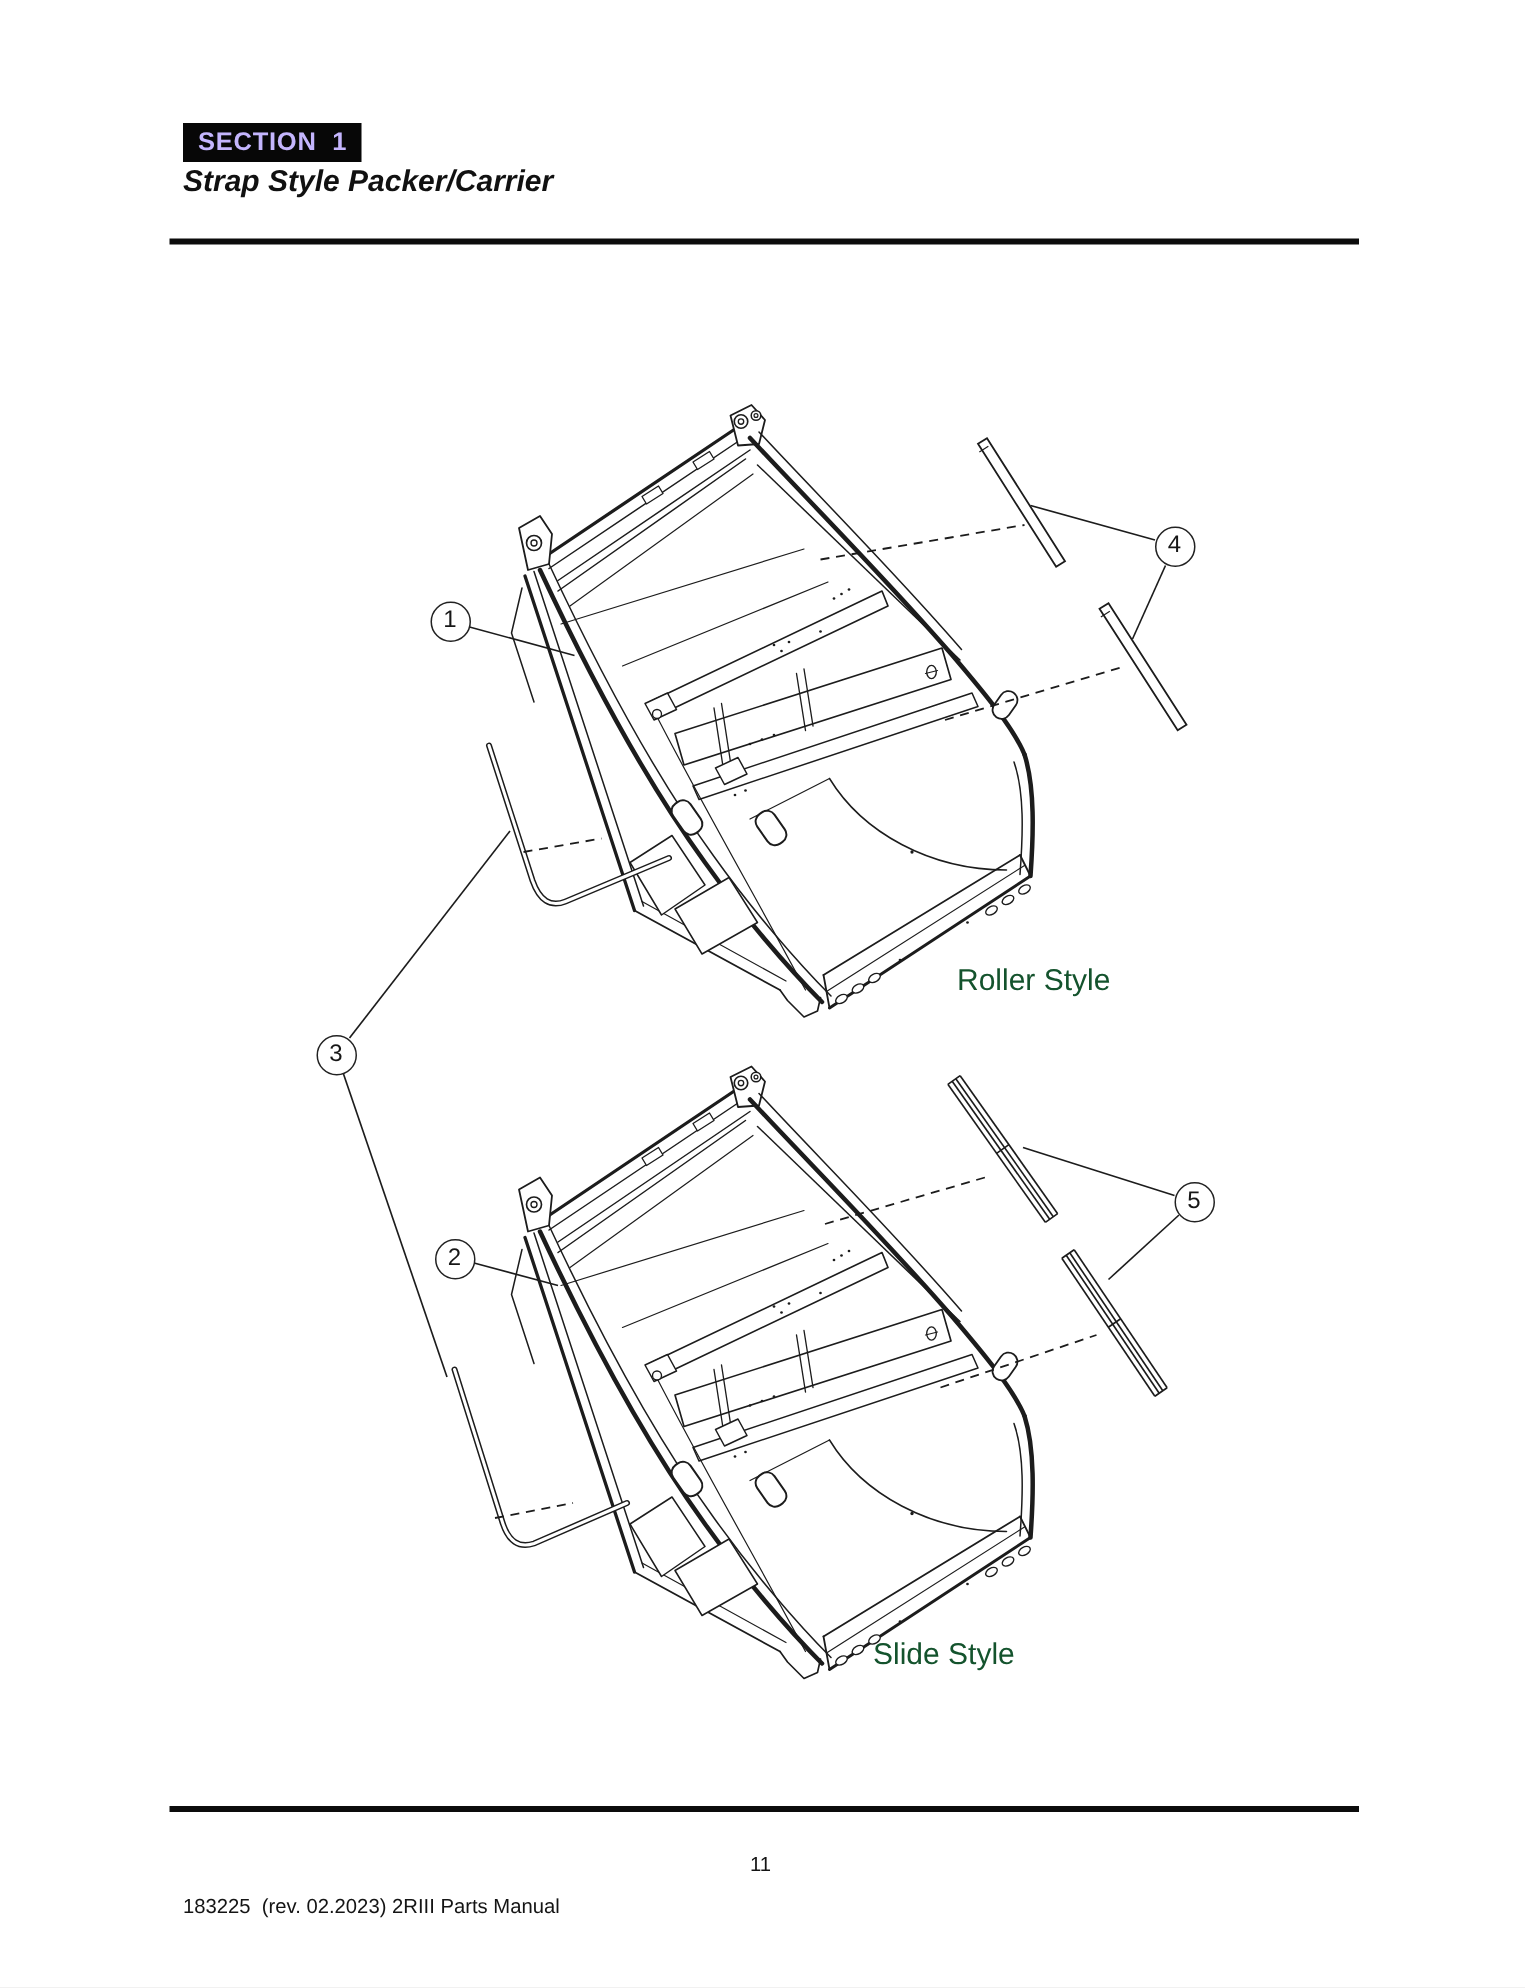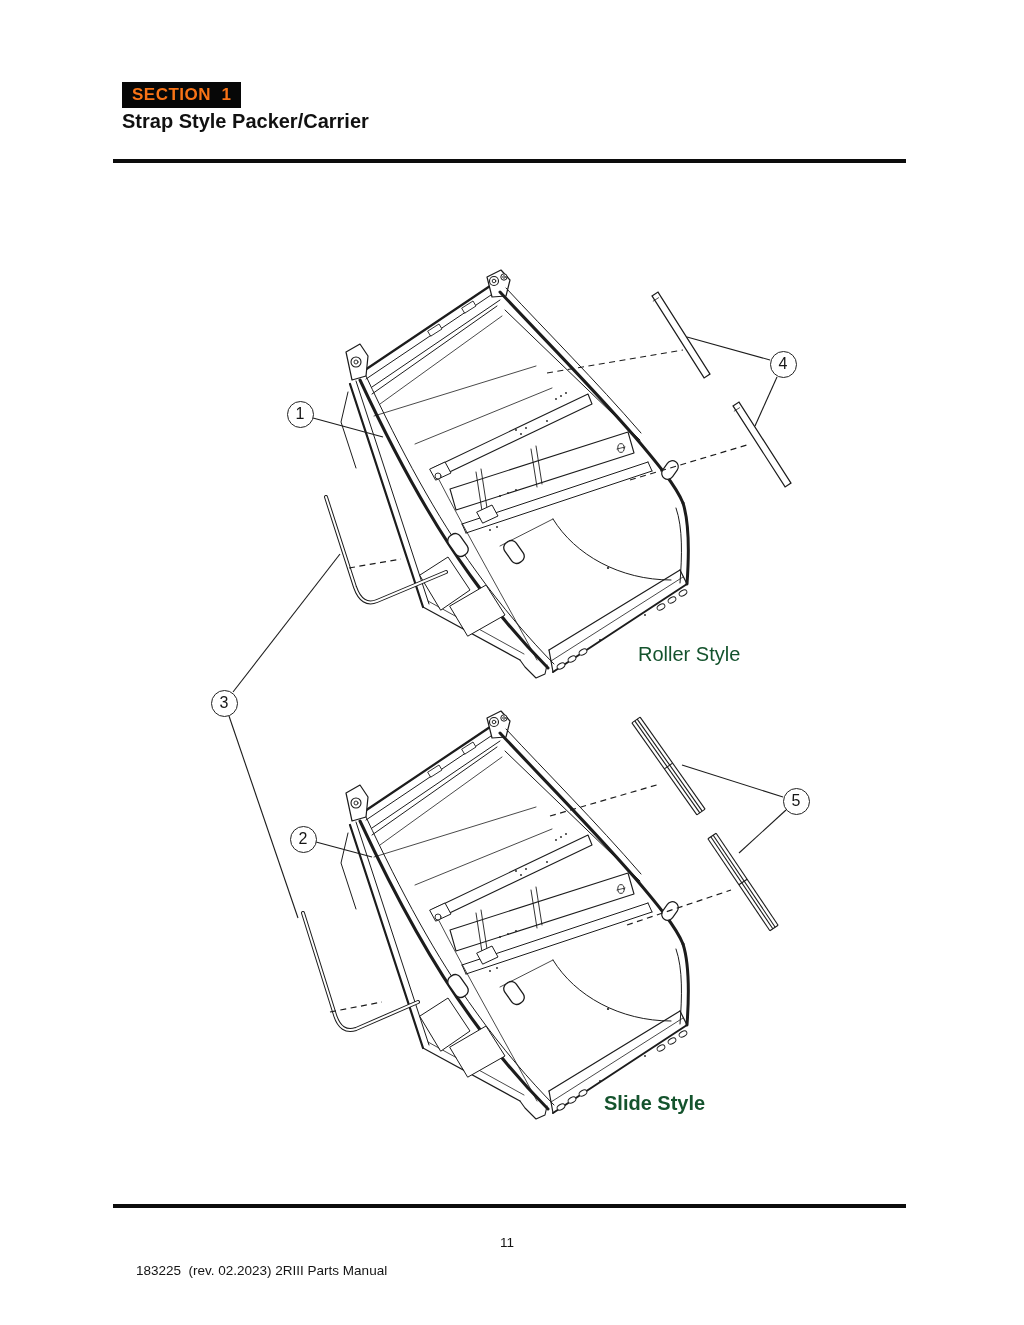--- a/index.html
+++ b/index.html
@@ -4,26 +4,26 @@
 <style>
   html,body{margin:0;padding:0;background:#e8e8e8;}
   .page{
     position:relative;width:1024px;height:1325px;background:#ffffff;
     margin:0 auto;overflow:hidden;
     font-family:"Liberation Sans","DejaVu Sans",sans-serif;color:#111;
   }
   .abs{position:absolute;}
   .section-chip{
     left:122px;top:82px;height:26px;padding:0 10px;
-    background:#070707;color:#f97316;font-weight:bold;font-size:17px;
+    background:#070707;color:#c4b5fd;font-weight:bold;font-size:17px;
     display:flex;align-items:center;letter-spacing:.5px;white-space:pre;
   }
   .title-row{left:122px;top:110px;display:flex;align-items:baseline;gap:9px;white-space:pre;}
   .title-main{font-size:28px;font-weight:bold;letter-spacing:.2px;}
-  .title-sub{font-size:20px;font-weight:bold;}
+  .title-sub{font-size:20px;font-weight:bold;font-style:italic;}
   .rule{left:113px;width:793px;background:#0c0c0c;}
   .rule.top{top:159px;height:4px;}
   .rule.bottom{top:1204px;height:4px;}
   .figure-label{font-size:20px;color:#14532d;white-space:pre;}
   .callout{
     width:27px;height:27px;border:1.5px solid #222;border-radius:50%;
     background:#fff;display:flex;align-items:center;justify-content:center;
     font-size:16px;color:#161616;box-sizing:border-box;
   }
   .footer-text{font-size:13.5px;color:#141414;white-space:pre;}
@@ -210,19 +210,19 @@
     </g>
   </svg>
 
   <div class="abs callout" style="left:286.5px;top:400.5px;">1</div>
   <div class="abs callout" style="left:289.5px;top:825.5px;">2</div>
   <div class="abs callout" style="left:210.5px;top:689.5px;">3</div>
   <div class="abs callout" style="left:769.5px;top:350.5px;">4</div>
   <div class="abs callout" style="left:782.5px;top:787.5px;">5</div>
 
   <div class="abs figure-label" style="left:638px;top:643px;">Roller Style</div>
-  <div class="abs figure-label" style="left:604px;top:1092px;font-weight:bold;">Slide Style</div>
+  <div class="abs figure-label" style="left:582px;top:1092px;">Slide Style</div>
 
   <div class="abs rule bottom"></div>
-  <div class="abs footer-text" style="left:136px;top:1263px;">183225  (rev. 02.2023) 2RIII Parts Manual</div>
+  <div class="abs footer-text" style="left:122px;top:1263px;">183225  (rev. 02.2023) 2RIII Parts Manual</div>
   <div class="abs footer-text" style="left:500px;top:1235px;">11</div>
 
 </div>
 
 </body></html>

